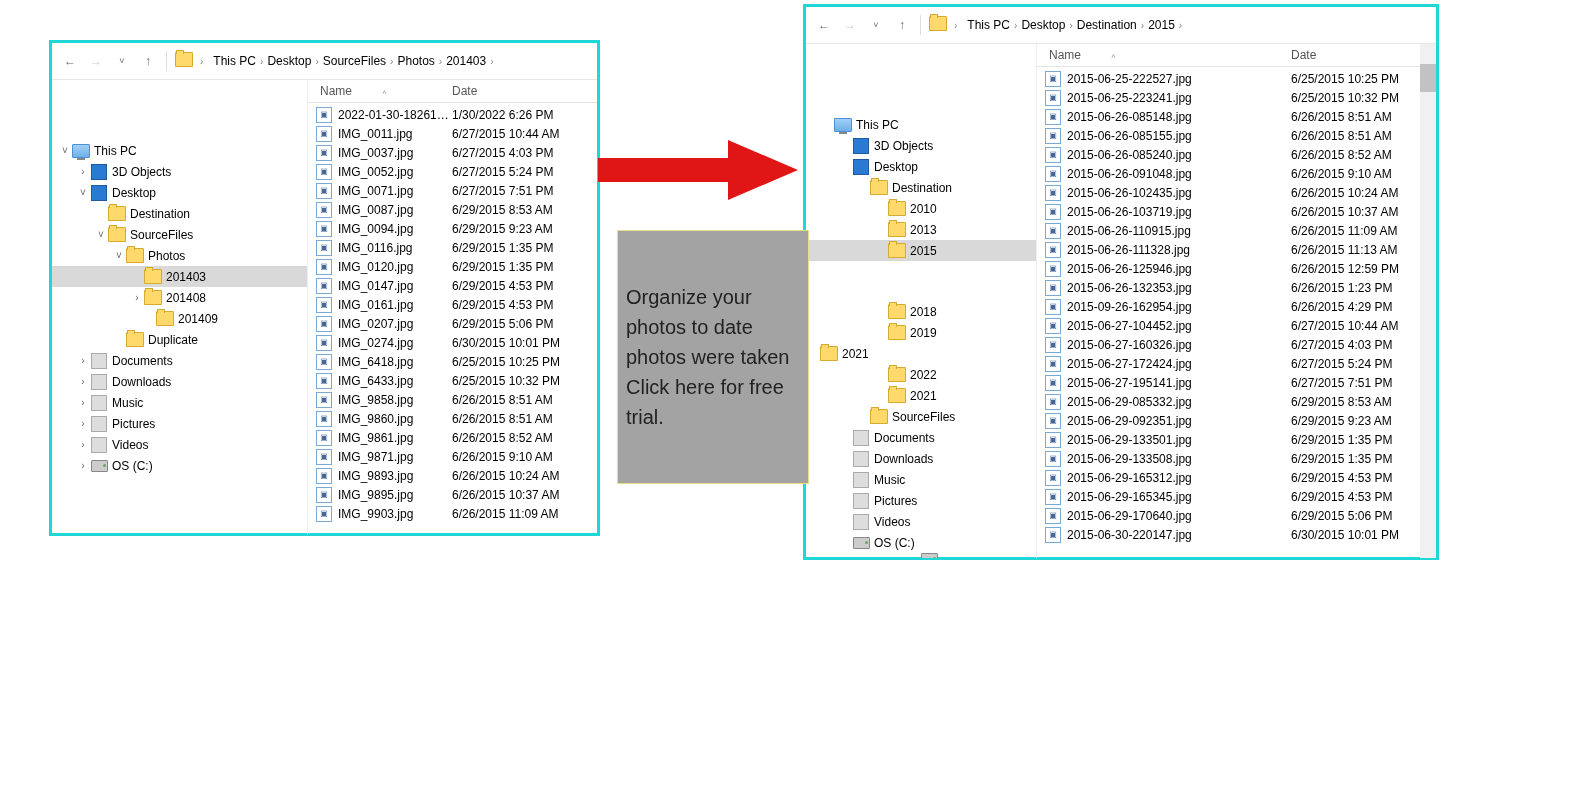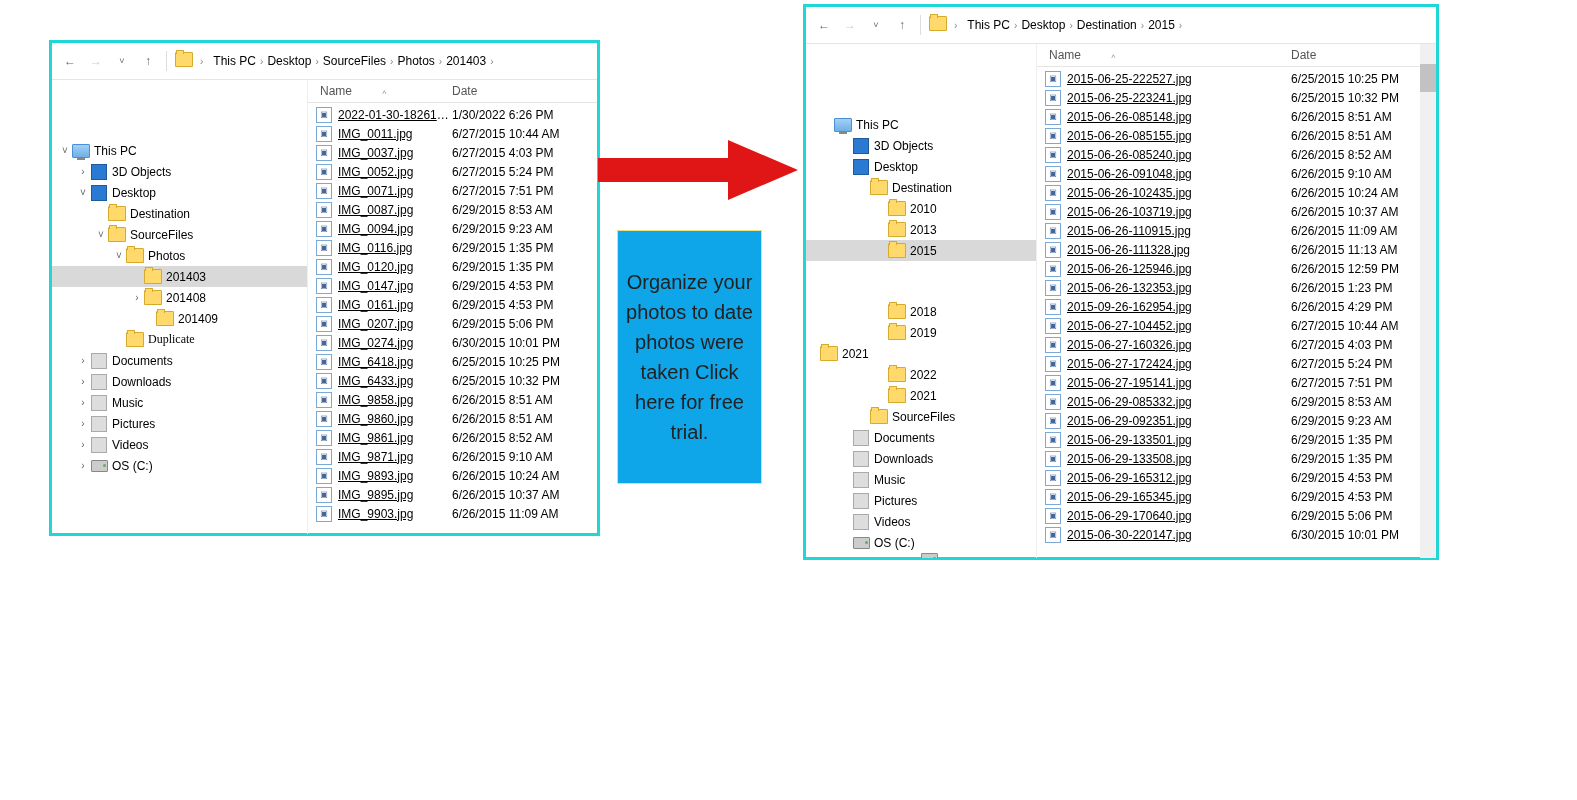--- a/index.html
+++ b/index.html
@@ -47,46 +47,46 @@
   .tree-pane { width: 255px; overflow:hidden; padding-top:60px; }
   .win-right .tree-pane { width: 230px; padding-top:70px; }
   .list-pane { flex:1; overflow:hidden; border-left:1px solid #eee; position:relative;}
   .colhdr { display:flex; border-bottom:1px solid #e5e5e5; color:#555; height:22px; align-items:center; padding-left:8px;}
   .col-name{flex:1;padding-left:4px;}
   .col-date{width:145px;}
   .sortarrow{font-size:8px;color:#999;margin-left:30px;}
   .filelist{padding:2px 0;}
   .filerow{display:flex;align-items:center;height:19px;padding-left:8px;}
   .filerow .ficon{width:14px;height:14px;border:1px solid #7aa9d6;background:#fff;margin-right:6px;display:flex;align-items:center;justify-content:center;font-size:8px;color:#469;}
-  .filerow .fname{flex:1;white-space:nowrap;overflow:hidden;text-overflow:ellipsis;text-decoration:underline;}
+  .filerow .fname{flex:1;white-space:nowrap;overflow:hidden;text-overflow:ellipsis;}
   .filerow .fdate{width:145px;white-space:nowrap;}
 
   .tree{}
   .tree-item{display:flex;align-items:center;height:21px;white-space:nowrap;}
   .tree-item.selected{background:#d9d9d9;}
   .toggle{width:14px;text-align:center;color:#666;font-size:10px;}
   .tree-item .ti-icon{width:18px;display:flex;align-items:center;justify-content:center;margin-right:4px;}
   .pc-icon{width:16px;height:12px;border:1px solid #4a90d9;background:linear-gradient(#a3d0f5,#6db0e8);border-radius:1px;position:relative;}
   .pc-icon::after{content:"";position:absolute;bottom:-3px;left:4px;width:8px;height:2px;background:#888;}
   .drive-icon{width:15px;height:10px;background:#ccc;border:1px solid #888;border-radius:1px;position:relative;}
   .drive-icon::after{content:"";position:absolute;right:1px;top:3px;width:3px;height:3px;background:#6a6;border-radius:50%;}
   .generic-icon{width:14px;height:14px;background:#ddd;border:1px solid #aaa;}
   .blue-icon{width:14px;height:14px;background:#2a7ad4;border:1px solid #1e5a9e;}
 
   .scrollbar{position:absolute;right:0;top:0;bottom:0;width:16px;background:#f0f0f0;}
   .scrollthumb{background:#c2c2c2;width:100%;}
 
   .callout {
     position:absolute;
     left:617px; top:230px;
-    width:145px; height:254px;
-    background:#0ea5e9;
+    width:192px; height:254px;
+    background:#a3a3a3;
     border:1px solid #e8df8a;
     display:flex;align-items:center;justify-content:center;
-    text-align:center;
+    text-align:left;
     font-size:20px;
     line-height:1.5;
     color:#222;
     padding:8px;
     box-sizing:border-box;
   }
   .arrow {
     position:absolute;
     left:598px; top:140px;
     width:200px;height:60px;
@@ -165,21 +165,21 @@
             </span>
             <span>201408</span>
           </div>
           <div class="tree-item" style="padding-left: 78px; margin-left: 12px;">
             <span class="toggle"></span>
             <span class="ti-icon">
               <span class="folder-icon"></span>
             </span>
             <span>201409</span>
           </div>
-          <div class="tree-item" style="padding-left: 60px; font-family: Liberation Serif, serif;">
+          <div class="tree-item" style="padding-left: 60px;">
             <span class="toggle"></span>
             <span class="ti-icon">
               <span class="folder-icon"></span>
             </span>
             <span>Duplicate</span>
           </div>
           <div class="tree-item" style="padding-left: 24px;">
             <span class="toggle">›</span>
             <span class="ti-icon">
               <span class="generic-icon"></span>

